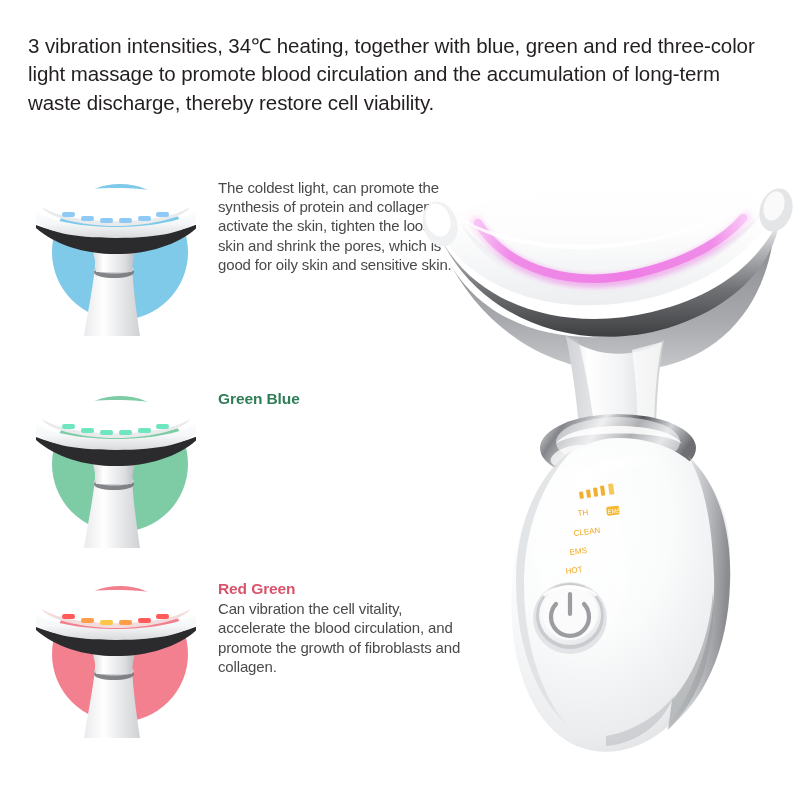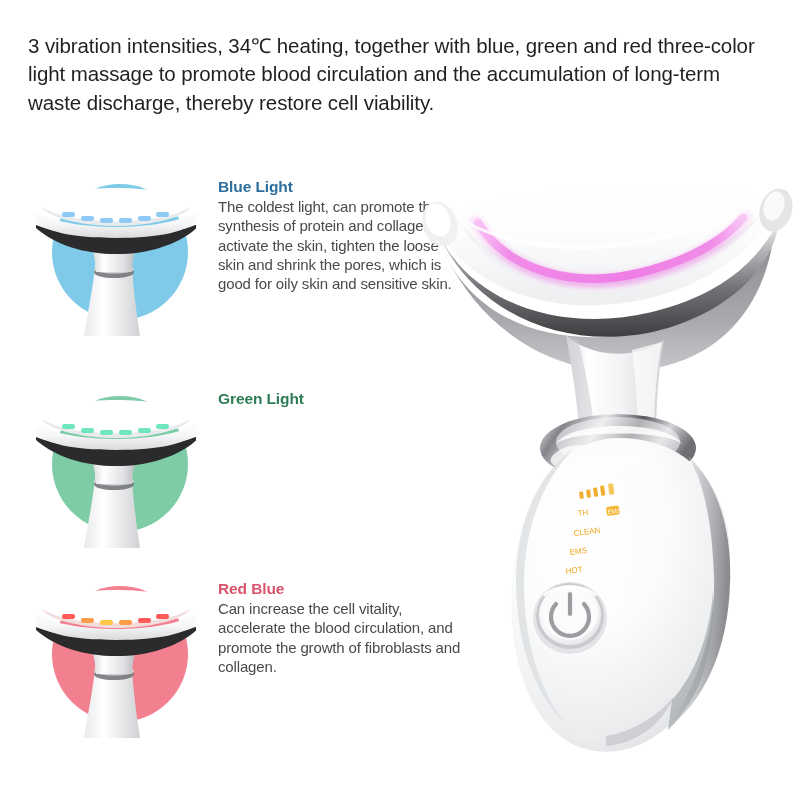--- a/index.html
+++ b/index.html
@@ -143,21 +143,20 @@
         <rect x="83" y="42" width="13" height="5" rx="2.2" fill="#8FC9F5"></rect>
         <rect x="102" y="40" width="13" height="5" rx="2.2" fill="#8FC9F5"></rect>
         <rect x="120" y="36" width="13" height="5" rx="2.2" fill="#8FC9F5"></rect>
       </g>
 
       <path d="M12 22 C40 34 120 34 148 22 C120 16 40 16 12 22 Z" fill="#ffffff" opacity="0.75"></path>
     </svg>
   </div>
 
   <div class="feature-text">
-    <div class="feature-title" style="color:#2E6E9E">Blue Light</div>
     <div class="feature-body">The coldest light, can promote the synthesis of protein and collagen, activate the skin, tighten the loose skin and shrink the pores, which is good for oily skin and sensitive skin.</div>
   </div>
 </div>
 
 <div class="feature-row" id="feature-green">
 
   <div class="feature-thumb">
     <div class="thumb-circle" style="background:#7ECCA6"></div>
     <svg class="mini-device" viewBox="0 0 160 160">
       <defs>
@@ -192,21 +191,21 @@
         <rect x="64" y="42" width="13" height="5" rx="2.2" fill="#6FE5C0"></rect>
         <rect x="83" y="42" width="13" height="5" rx="2.2" fill="#6FE5C0"></rect>
         <rect x="102" y="40" width="13" height="5" rx="2.2" fill="#6FE5C0"></rect>
         <rect x="120" y="36" width="13" height="5" rx="2.2" fill="#6FE5C0"></rect>
       </g>
       <path d="M12 22 C40 34 120 34 148 22 C120 16 40 16 12 22 Z" fill="#ffffff" opacity="0.75"></path>
     </svg>
   </div>
 
   <div class="feature-text">
-    <div class="feature-title" style="color:#2E7D57">Green Light</div>
+    <div class="feature-title" style="color:#2E7D57">Green Blue</div>
   </div>
 </div>
 
 <div class="feature-row" id="feature-red">
 
   <div class="feature-thumb">
     <div class="thumb-circle" style="background:#F2808F"></div>
     <svg class="mini-device" viewBox="0 0 160 160">
       <defs>
         <linearGradient id="mr-head" x1="0" y1="0" x2="0" y2="1">
@@ -240,22 +239,22 @@
         <rect x="64" y="42" width="13" height="5" rx="2.2" fill="#FFC64A"></rect>
         <rect x="83" y="42" width="13" height="5" rx="2.2" fill="#FF9C4A"></rect>
         <rect x="102" y="40" width="13" height="5" rx="2.2" fill="#FF5B5B"></rect>
         <rect x="120" y="36" width="13" height="5" rx="2.2" fill="#FF5B5B"></rect>
       </g>
       <path d="M12 22 C40 34 120 34 148 22 C120 16 40 16 12 22 Z" fill="#ffffff" opacity="0.7"></path>
     </svg>
   </div>
 
   <div class="feature-text">
-    <div class="feature-title" style="color:#D9536B">Red Blue</div>
-    <div class="feature-body">Can increase the cell vitality, accelerate the blood circulation, and promote the growth of fibroblasts and collagen.</div>
+    <div class="feature-title" style="color:#D9536B">Red Green</div>
+    <div class="feature-body">Can vibration the cell vitality, accelerate the blood circulation, and promote the growth of fibroblasts and collagen.</div>
   </div>
 </div>
 
 <div id="product-image">
   <svg id="product-svg" width="380" height="580" viewBox="0 0 380 580">
     <defs>
 
       <linearGradient id="p-head-top" x1="0" y1="0" x2="0" y2="1">
         <stop offset="0%" stop-color="#ffffff"></stop>
         <stop offset="40%" stop-color="#fdfdfd"></stop>

